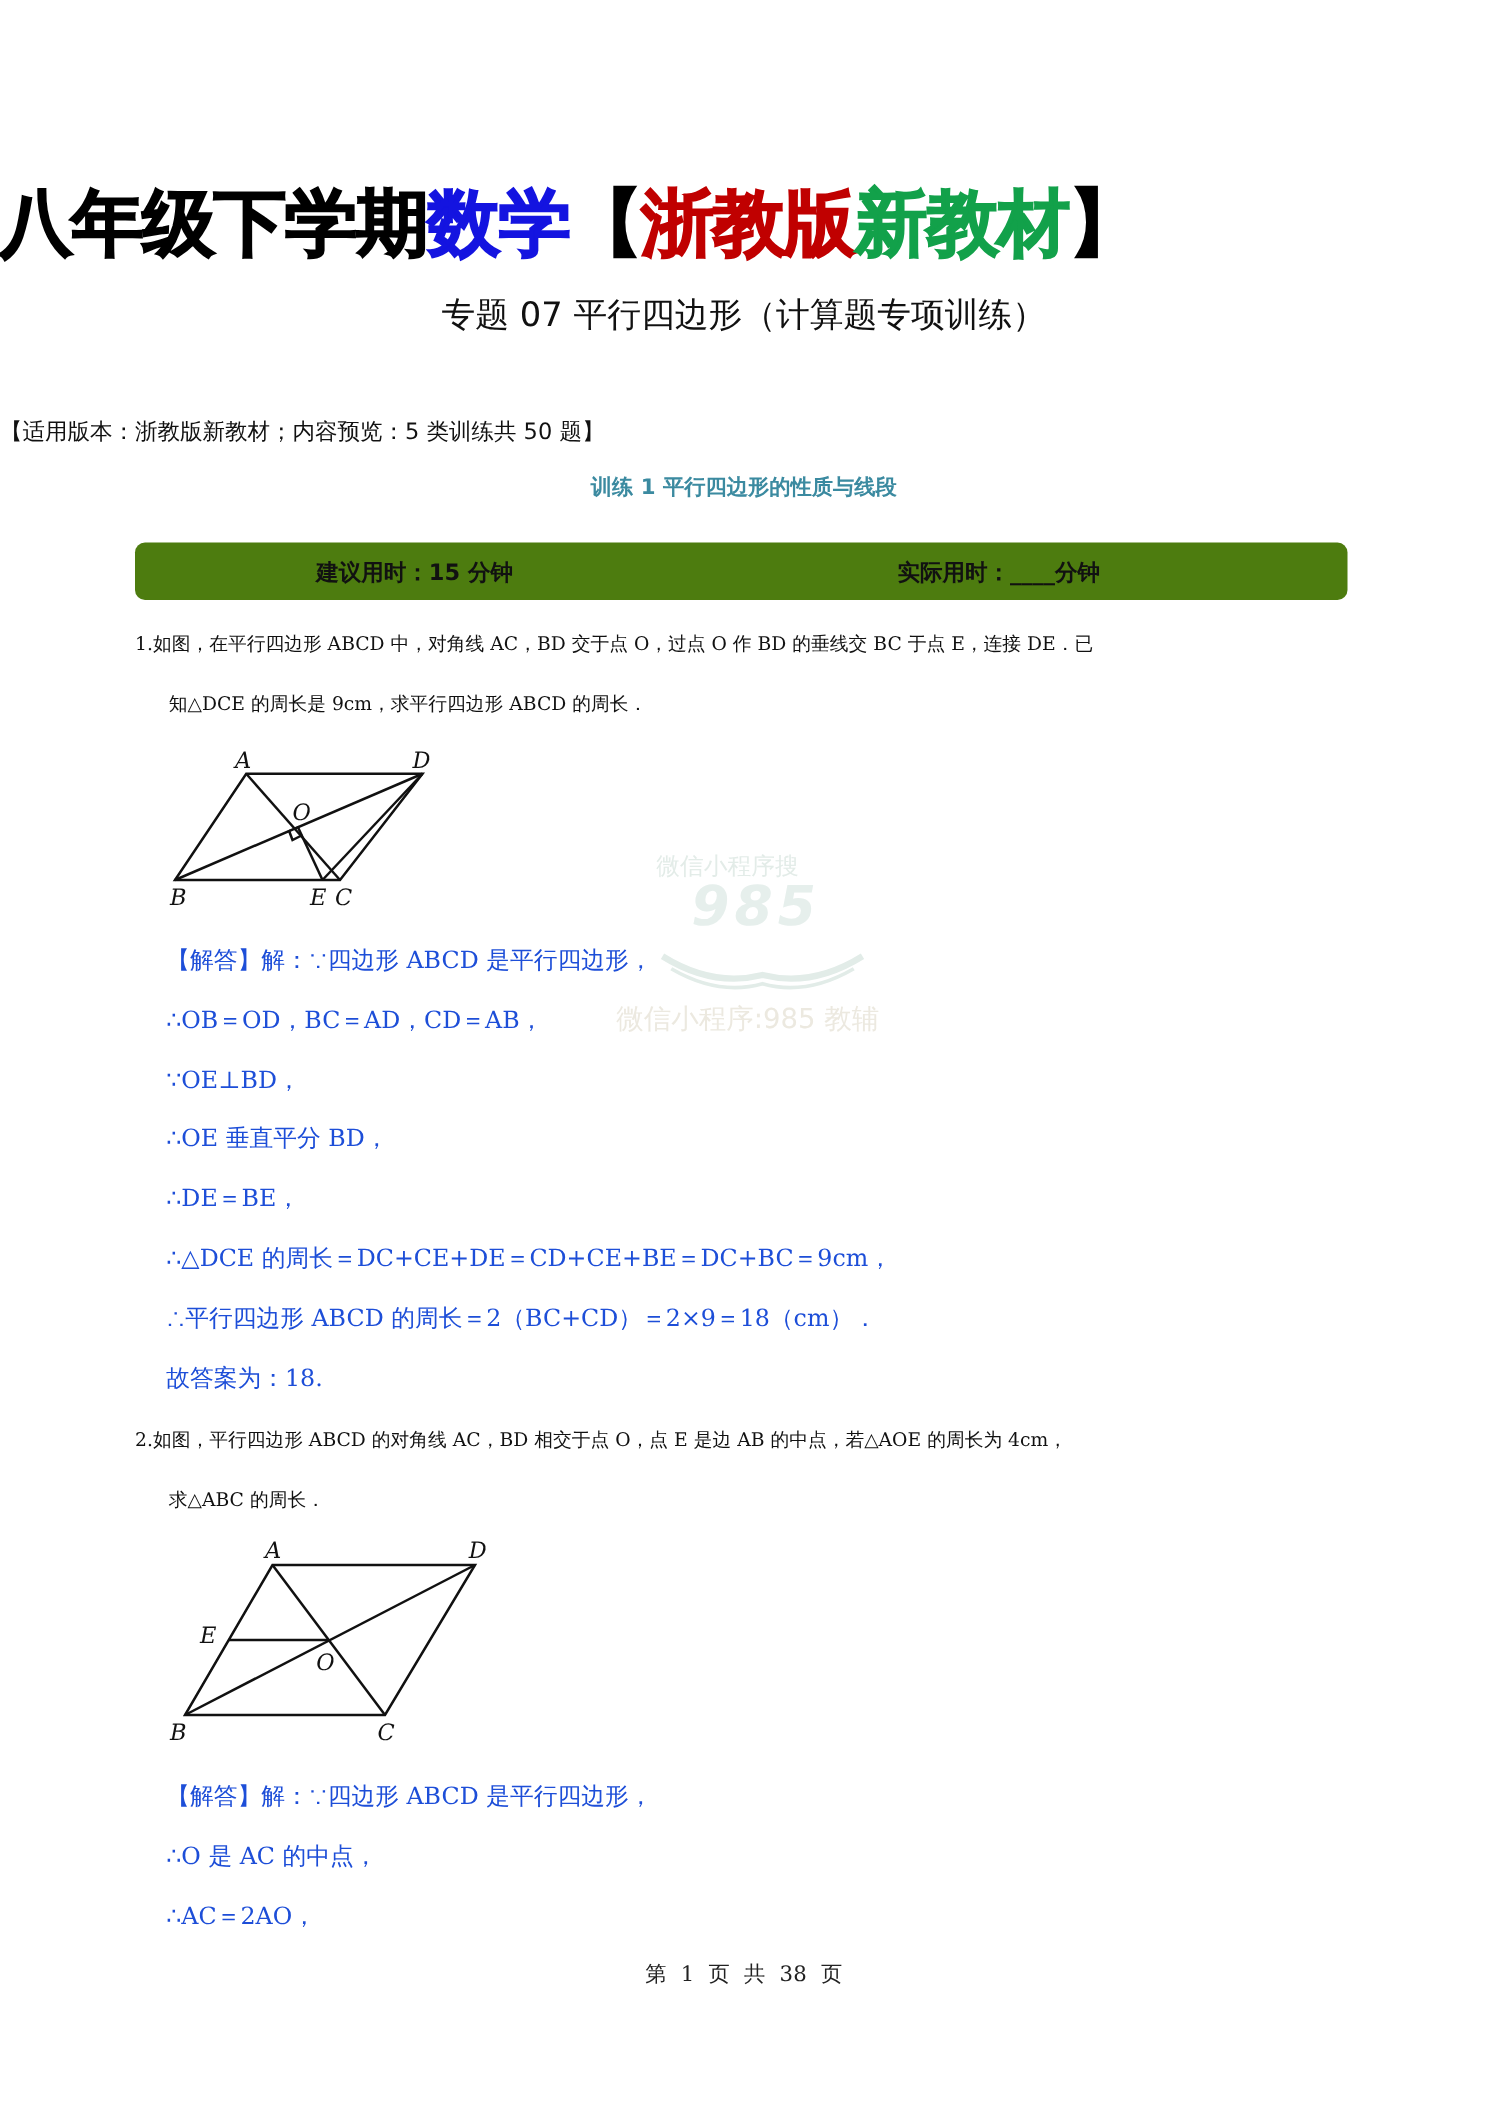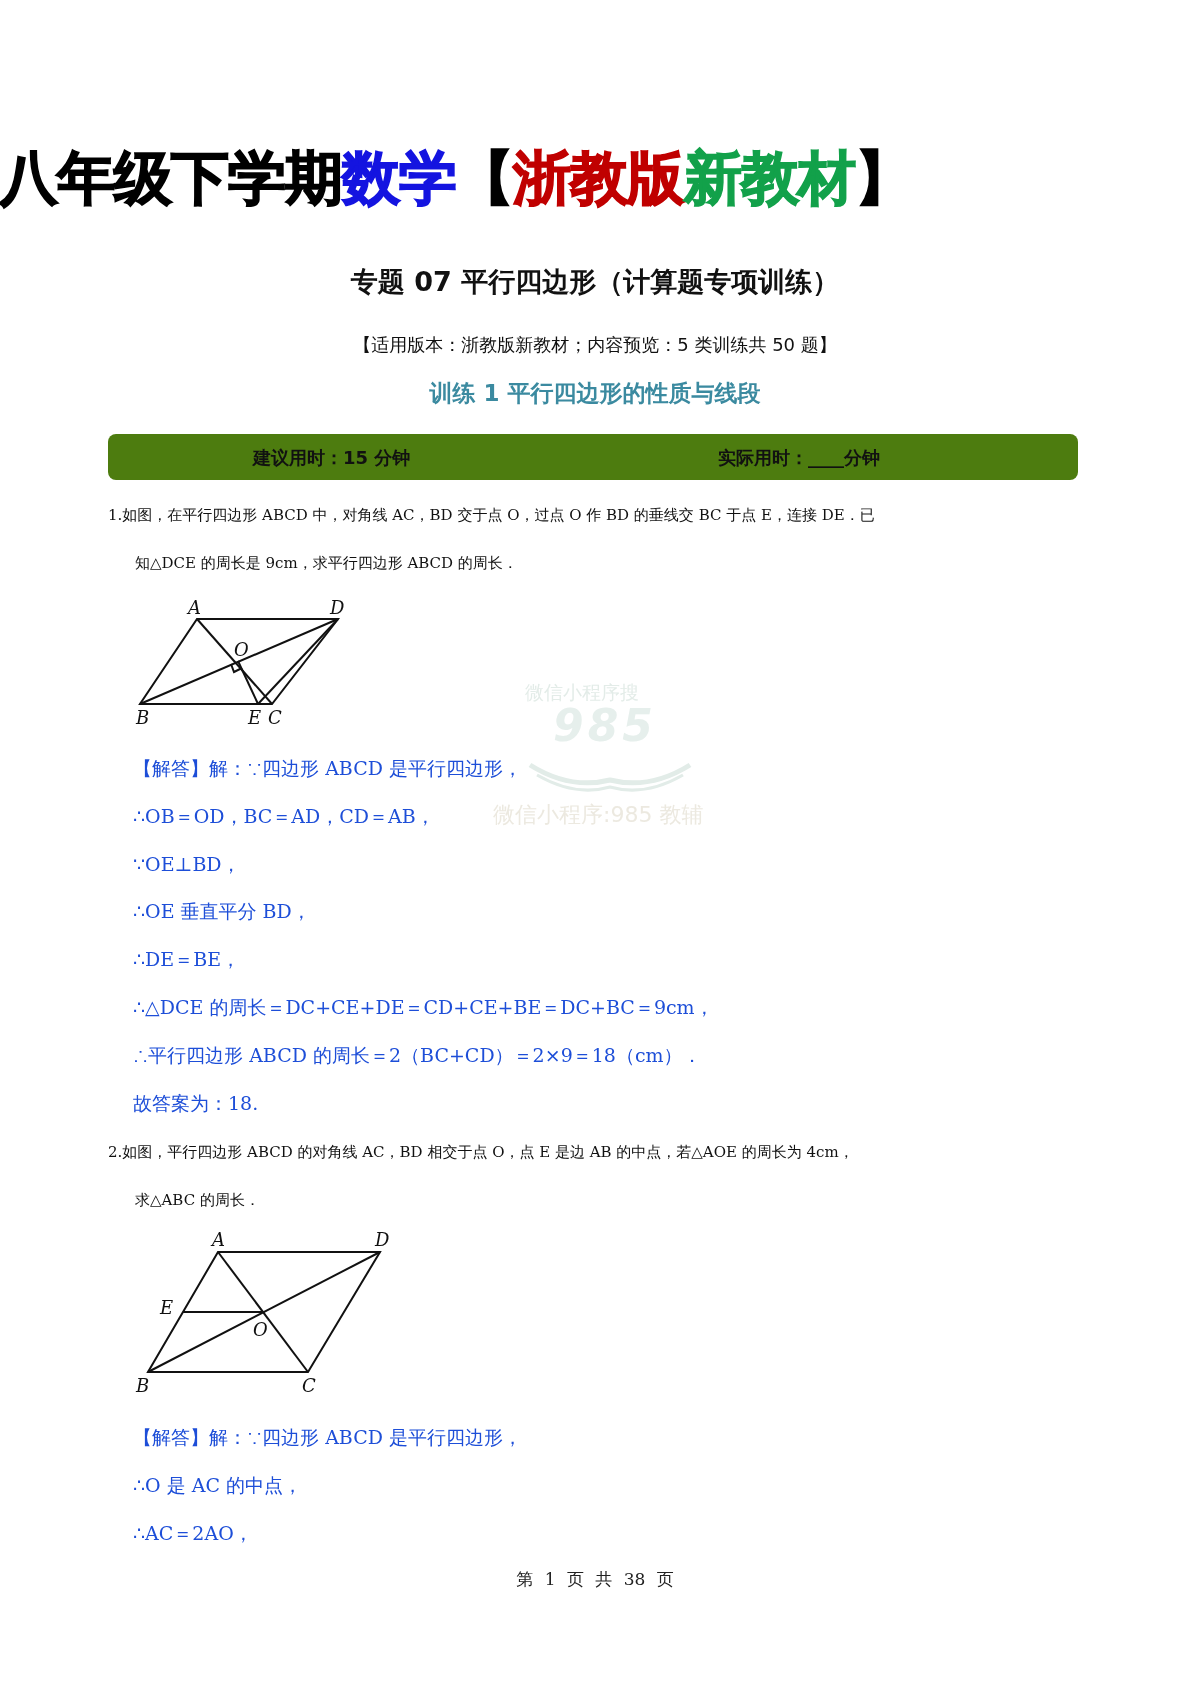--- a/index.html
+++ b/index.html
@@ -3,25 +3,25 @@
   <meta charset="utf-8">
   <style>
     html, body { margin: 0; padding: 0; background: #ffffff; }
     body { width: 1190px; height: 1683px; position: relative; overflow: hidden;
            font-family: "DejaVu Serif", "Liberation Serif", serif; color: #111; }
     .abs { position: absolute; }
     .main-title { left: 0; width: 1190px; top: 138px; text-align: left;
       font-family: "DejaVu Sans", sans-serif; font-weight: 900; font-size: 58px; letter-spacing: -1px; line-height: 80px; }
     .main-title span { -webkit-text-stroke: 1.5px currentColor; }
     .c-black { color: #000; } .c-blue { color: #1414e0; } .c-red { color: #c00000; } .c-green { color: #12a14a; }
-    .subtitle { left: 0; width: 1190px; top: 264px; text-align: center; font-family: "DejaVu Sans", sans-serif;
-      font-weight: bold; font-size: 27px; color: #111; }
-    .scope { left: 0; width: 1190px; top: 333px; text-align: center; font-size: 18px; font-family: "DejaVu Sans", sans-serif; }
+    .subtitle { left: 0; width: 1190px; top: 234px; text-align: center; font-family: "DejaVu Sans", sans-serif;
+      font-weight: normal; font-size: 27px; color: #111; }
+    .scope { left: 0; width: 1190px; top: 333px; font-size: 18px; font-family: "DejaVu Sans", sans-serif; }
     .section { left: 0; width: 1190px; top: 378px; text-align: center; font-family: "DejaVu Sans", sans-serif;
-      font-weight: bold; font-size: 23px; color: #3b8aa0; }
+      font-weight: bold; font-size: 17px; color: #3b8aa0; }
     .timebar { left: 108px; top: 434px; width: 970px; height: 46px; background: #4d7c0f; border-radius: 8px; }
     .timebar .t { position: absolute; top: 12px; font-family: "DejaVu Sans", sans-serif; font-weight: bold; font-size: 18px; }
     .q { left: 108px; width: 990px; font-size: 15px; line-height: 26px; }
     .sol { left: 133px; font-size: 19px; color: #1d4ed8; line-height: 26px; }
     .wm1 { left: 525px; top: 680px; width: 160px; text-align: left; color: #e3ece8; font-family: "DejaVu Sans", sans-serif; font-size: 19px; }
     .wm2 { left: 525px; top: 700px; width: 160px; text-align: center; color: #e6efec; font-family: "DejaVu Sans", sans-serif; font-size: 44px; font-style: italic; font-weight: bold; letter-spacing: 4px; }
     .wm3 { left: 493px; top: 800px; color: #ece9e0; font-family: "DejaVu Sans", sans-serif; font-size: 22px; }
     .footer { left: 0; width: 1190px; top: 1568px; text-align: center; font-size: 17px; color: #222; word-spacing: 6px; }
     svg text { font-family: "DejaVu Serif", serif; font-style: italic; font-size: 18px; fill: #111; }
   </style>

